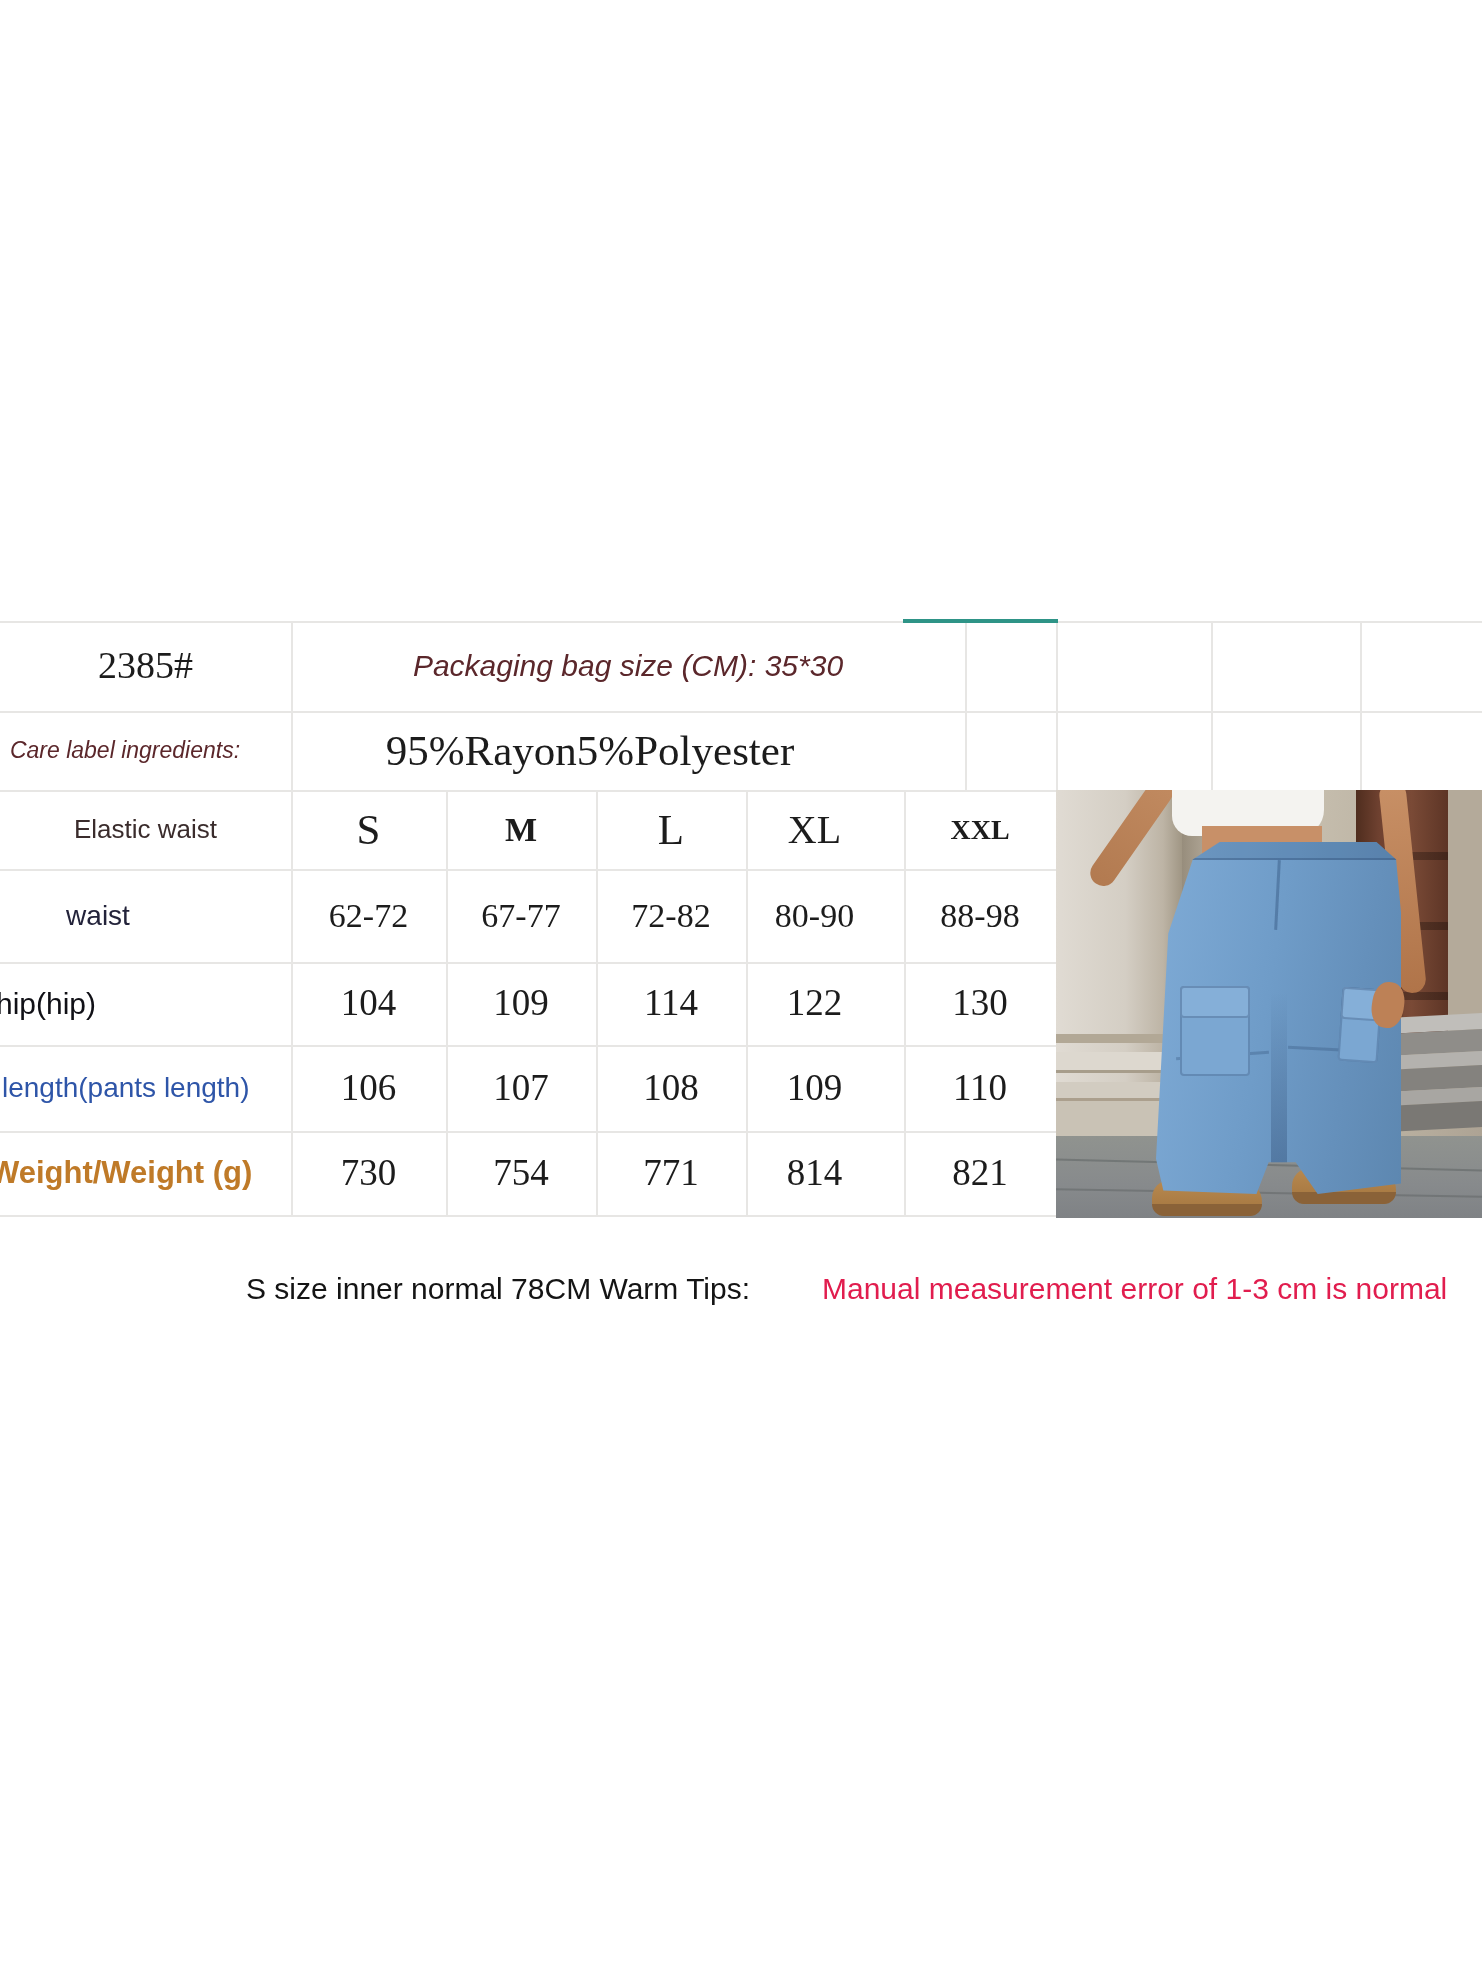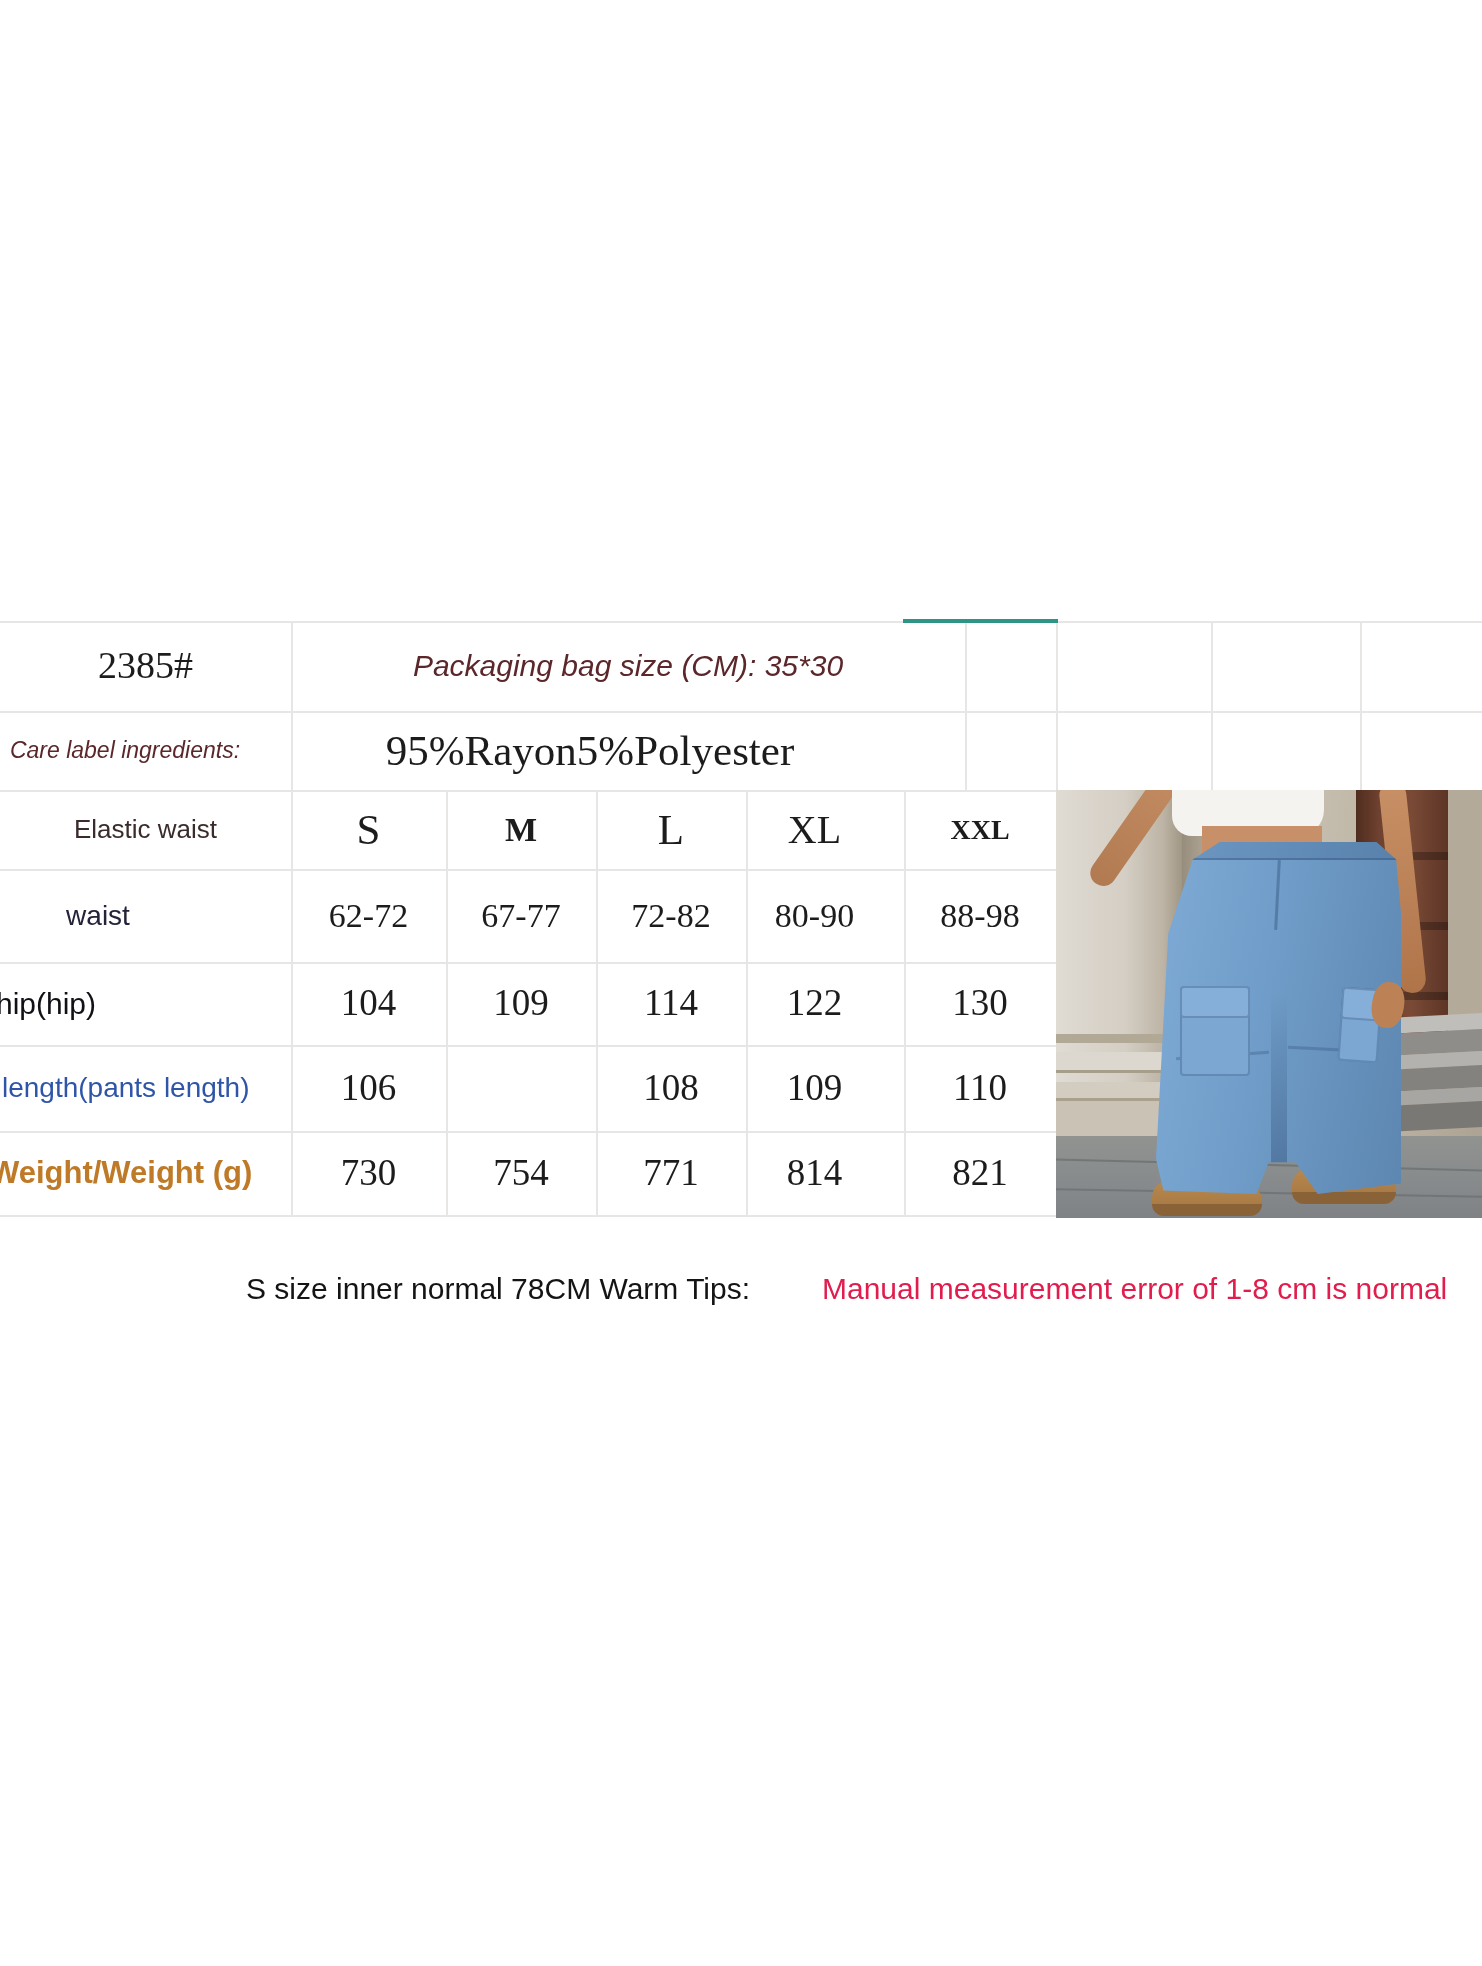--- a/index.html
+++ b/index.html
@@ -127,33 +127,34 @@
 
   <div class="cell row-5 left" style="left:-4px;font-size:30px;color:#101016">hip(hip)</div>
   <div class="cell row-5 col-s serif" style="font-size:37px">104</div>
   <div class="cell row-5 col-m serif" style="font-size:37px">109</div>
   <div class="cell row-5 col-l serif" style="font-size:37px">114</div>
   <div class="cell row-5 col-xl serif" style="font-size:37px">122</div>
   <div class="cell row-5 col-xxl serif" style="font-size:37px">130</div>
 
   <div class="cell row-6 left blue" style="left:2px;font-size:28px">length(pants length)</div>
   <div class="cell row-6 col-s serif" style="font-size:37px">106</div>
+  <div class="cell row-6 col-m serif" style="font-size:37px">107</div>
   <div class="cell row-6 col-l serif" style="font-size:37px">108</div>
   <div class="cell row-6 col-xl serif" style="font-size:37px">109</div>
   <div class="cell row-6 col-xxl serif" style="font-size:37px">110</div>
 
   <div class="cell row-7 left orange" style="left:-10px;font-size:31px">Weight/Weight (g)</div>
   <div class="cell row-7 col-s serif" style="font-size:37px">730</div>
   <div class="cell row-7 col-m serif" style="font-size:37px">754</div>
   <div class="cell row-7 col-l serif" style="font-size:37px">771</div>
   <div class="cell row-7 col-xl serif" style="font-size:37px">814</div>
   <div class="cell row-7 col-xxl serif" style="font-size:37px">821</div>
 
   <div class="cell left" style="left:246px;top:1268px;height:42px;font-size:30px;color:#141414">S size inner normal 78CM Warm Tips:</div>
-  <div class="cell left pink" style="left:822px;top:1268px;height:42px;font-size:30px">Manual measurement error of 1-8 cm is normal</div>
+  <div class="cell left pink" style="left:822px;top:1268px;height:42px;font-size:30px">Manual measurement error of 1-3 cm is normal</div>
 
   <div class="photo">
     <div class="wall"></div>
     <div class="column"></div>
     <div class="molding1"></div>
     <div class="molding2"></div>
     <div class="molding3"></div>
     <div class="pedestal"></div>
     <div class="colshadow"></div>
     <div class="door">

